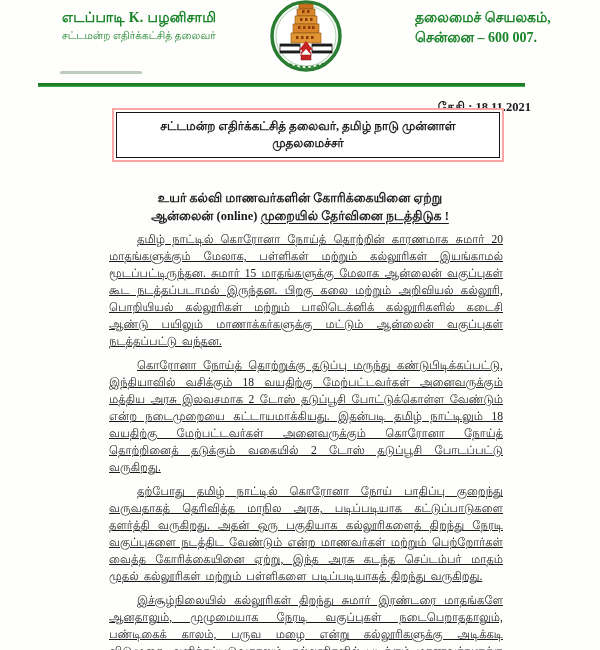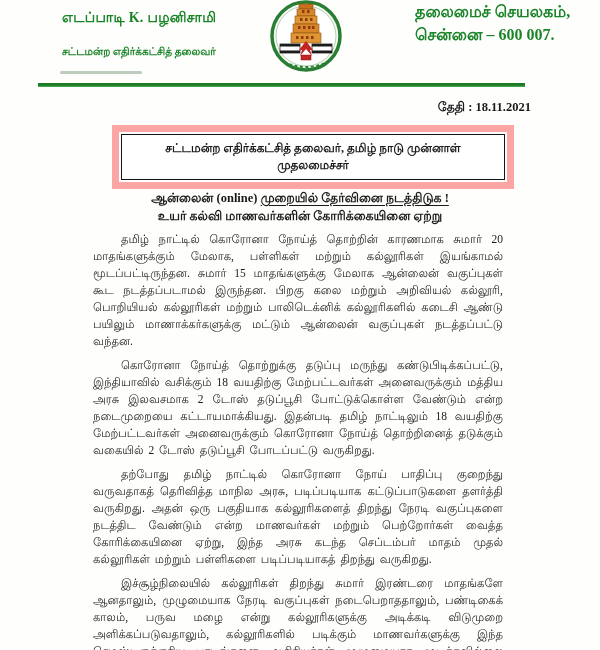--- a/index.html
+++ b/index.html
@@ -7,42 +7,42 @@
     position:relative;
     width:600px;height:650px;
     background:#fefefdff;
     overflow:hidden;
     font-family:"Liberation Serif","DejaVu Serif",serif;
     color:#1a1a1a;
   }
   
   .hdr-left{position:absolute;left:62px;top:9px;color:#1a8428;line-height:1.25;}
   .hdr-name{font-size:14px;font-weight:bold;letter-spacing:.3px;}
-  .hdr-sub{font-size:10.5px;font-weight:bold;margin-top:18px;}
-  .hdr-right{position:absolute;left:415px;top:0;color:#1a8428;font-size:16px;font-weight:bold;line-height:1.45;font-family:Liberation Serif, serif;}
+  .hdr-sub{font-size:10.5px;font-weight:normal;margin-top:2px;}
+  .hdr-right{position:absolute;left:415px;top:8px;color:#1a8428;font-size:14px;font-weight:bold;line-height:1.45;font-family:Liberation Serif, serif;}
   .emblem{position:absolute;left:266px;top:0px;}
   .scan-line{position:absolute;left:60px;top:71px;width:82px;height:3px;background:#aebfae;opacity:.8;border-radius:2px;}
   .green-rule{position:absolute;left:38px;top:83px;width:487px;height:4px;
     background:linear-gradient(to bottom,#1d7a25 55%,#55b25c);}
   
   .date-line{position:absolute;top:100px;left:0;width:523px;text-align:right;
     font-size:12.5px;font-weight:bold;margin-left:8px;}
   
-  .notice-box{position:absolute;left:112px;top:125px;width:384px;
-    border:7px solid #fca5a5;padding:2px;background:#fff;}
+  .notice-box{position:absolute;left:112px;top:108px;width:384px;
+    border:2px solid #fca5a5;padding:2px;background:#fff;}
   .notice-inner{border:1px solid #141414;padding:5px 8px;text-align:center;
     font-weight:bold;font-size:12px;line-height:17px;}
   
   .subject{position:absolute;left:0;top:189px;width:600px;text-align:center;
     font-weight:bold;font-size:12.5px;line-height:18px;}
   .subject .ul{text-decoration:underline;text-underline-offset:3px;}
   
   .body-text{position:absolute;left:93px;top:231px;width:410px;
     font-size:11.5px;line-height:17px;text-align:justify;}
-  .body-text p{margin:0 0 7px 0;text-indent:28px;word-spacing:2px;}
+  .body-text p{margin:0 0 7px 16px;text-indent:28px;word-spacing:2px;text-decoration:underline;}
 </style>
 </head>
 <body>
 
 <div class="page">
 
   <div class="hdr-left">
     <div class="hdr-name">எடப்பாடி K. பழனிசாமி</div>
     <div class="hdr-sub">சட்டமன்ற எதிர்க்கட்சித் தலைவர்</div>
   </div>
@@ -102,22 +102,22 @@
 
   <div class="date-line">தேதி : 18.11.2021</div>
 
   <div class="notice-box">
     <div class="notice-inner">
       <div>சட்டமன்ற எதிர்க்கட்சித் தலைவர், தமிழ் நாடு முன்னாள் முதலமைச்சர்</div>
     </div>
   </div>
 
   <div class="subject">
+    <div>உயர் கல்வி மாணவர்களின் கோரிக்கையினை ஏற்று</div>
     <div><span>ஆன்லைன் (online) </span><span class="ul">முறையில் தேர்வினை நடத்திடுக !</span></div>
-    <div>உயர் கல்வி மாணவர்களின் கோரிக்கையினை ஏற்று</div>
   </div>
 
   <div class="body-text">
     <p>தமிழ் நாட்டில் கொரோனா நோய்த் தொற்றின் காரணமாக சுமார் 20 மாதங்களுக்கும் மேலாக, பள்ளிகள் மற்றும் கல்லூரிகள் இயங்காமல் மூடப்பட்டிருந்தன. சுமார் 15 மாதங்களுக்கு மேலாக ஆன்லைன் வகுப்புகள் கூட நடத்தப்படாமல் இருந்தன. பிறகு கலை மற்றும் அறிவியல் கல்லூரி, பொறியியல் கல்லூரிகள் மற்றும் பாலிடெக்னிக் கல்லூரிகளில் கடைசி ஆண்டு பயிலும் மாணாக்கர்களுக்கு மட்டும் ஆன்லைன் வகுப்புகள் நடத்தப்பட்டு வந்தன.</p>
     <p>கொரோனா நோய்த் தொற்றுக்கு தடுப்பு மருந்து கண்டுபிடிக்கப்பட்டு, இந்தியாவில் வசிக்கும் 18 வயதிற்கு மேற்பட்டவர்கள் அனைவருக்கும் மத்திய அரசு இலவசமாக 2 டோஸ் தடுப்பூசி போட்டுக்கொள்ள வேண்டும் என்ற நடைமுறையை கட்டாயமாக்கியது. இதன்படி தமிழ் நாட்டிலும் 18 வயதிற்கு மேற்பட்டவர்கள் அனைவருக்கும் கொரோனா நோய்த் தொற்றினைத் தடுக்கும் வகையில் 2 டோஸ் தடுப்பூசி போடப்பட்டு வருகிறது.</p>
     <p>தற்போது தமிழ் நாட்டில் கொரோனா நோய் பாதிப்பு குறைந்து வருவதாகத் தெரிவித்த மாநில அரசு, படிப்படியாக கட்டுப்பாடுகளை தளர்த்தி வருகிறது. அதன் ஒரு பகுதியாக கல்லூரிகளைத் திறந்து நேரடி வகுப்புகளை நடத்திட வேண்டும் என்ற மாணவர்கள் மற்றும் பெற்றோர்கள் வைத்த கோரிக்கையினை ஏற்று, இந்த அரசு கடந்த செப்டம்பர் மாதம் முதல் கல்லூரிகள் மற்றும் பள்ளிகளை படிப்படியாகத் திறந்து வருகிறது.</p>
     <p>இச்சூழ்நிலையில் கல்லூரிகள் திறந்து சுமார் இரண்டரை மாதங்களே ஆனதாலும், முழுமையாக நேரடி வகுப்புகள் நடைபெறாததாலும், பண்டிகைக் காலம், பருவ மழை என்று கல்லூரிகளுக்கு அடிக்கடி விடுமுறை அளிக்கப்படுவதாலும், கல்லூரிகளில் படிக்கும் மாணவர்களுக்கு இந்த செமஸ்டருக்குரிய பாடங்களை ஆசிரியர்கள் முழுமையாக முடிக்கவில்லை என்றும், எனவே, செமஸ்டர் தேர்வுக்கு முன் நடத்தப்படும் மாதிரி தேர்வுகள் இதுவரை நடத்தப்படவில்லை என்றும் மாணவர்கள் கூறுகின்றனர்.</p>
   </div>
 
 </div>

